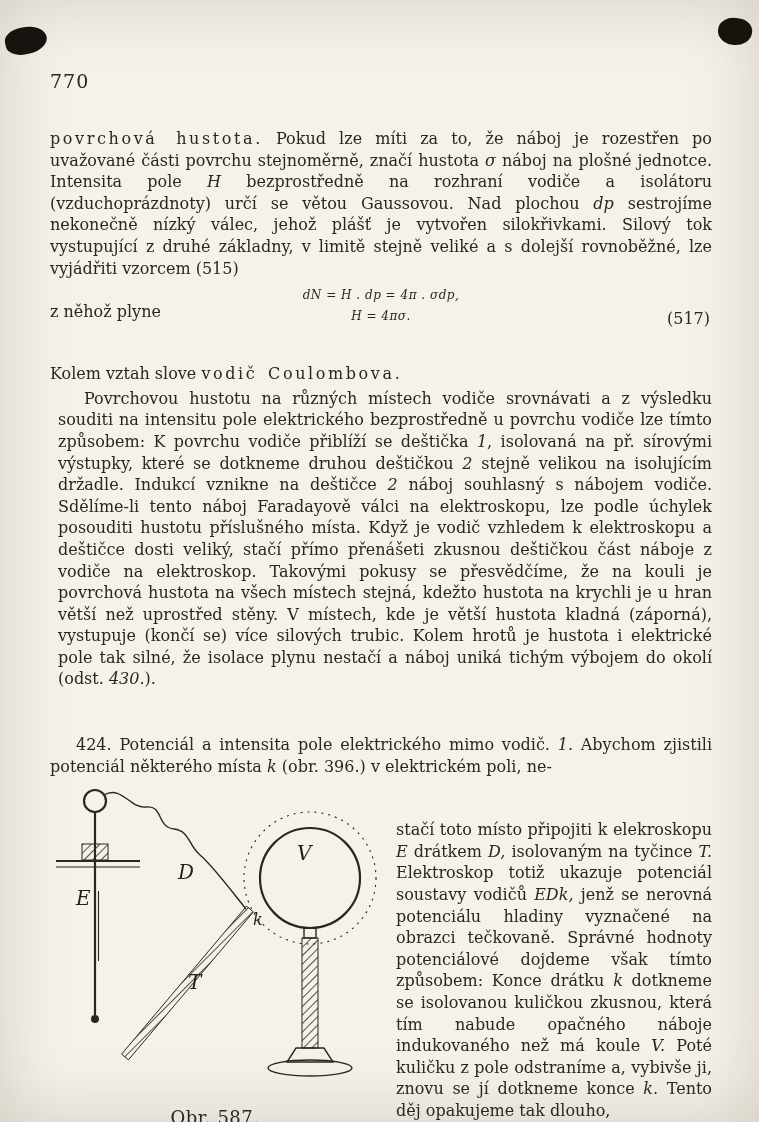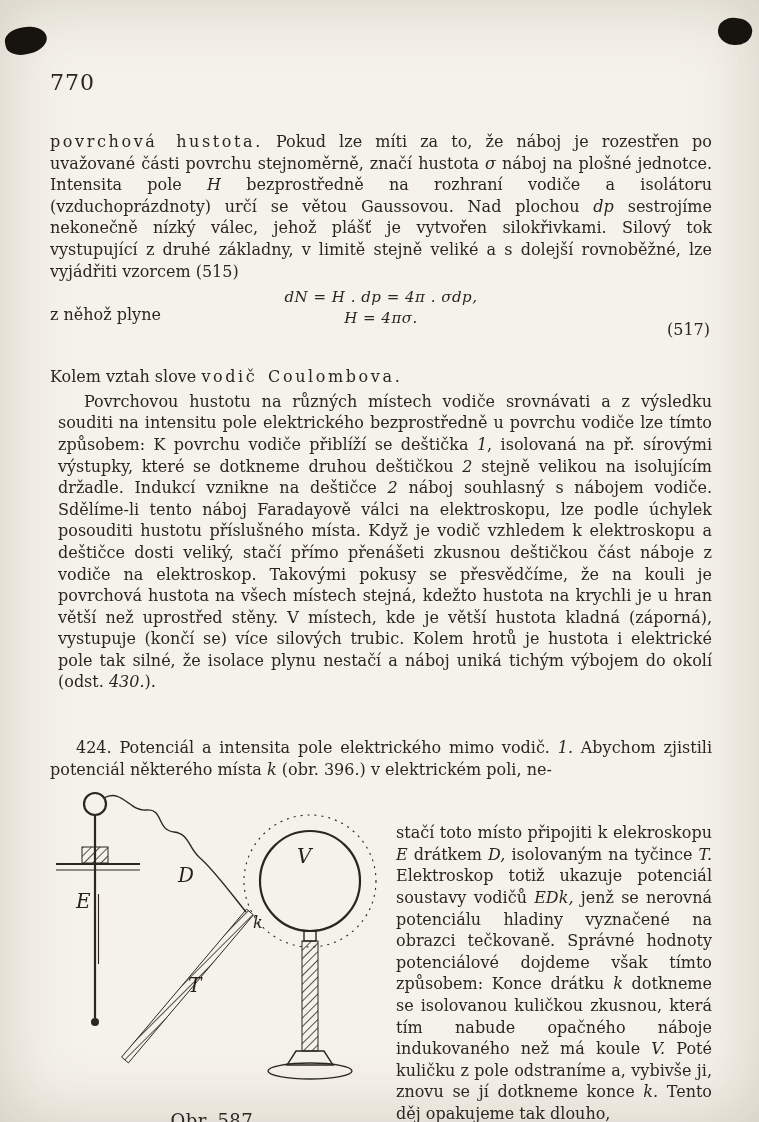--- a/index.html
+++ b/index.html
@@ -15,36 +15,36 @@
     position:absolute; inset:0;
     background:radial-gradient(120% 120% at 50% 45%, #f5f2ea 55%, #ebe6db 86%, #dcd5c6 100%);
     box-shadow:inset 0 0 70px rgba(95,82,60,.22);
   }
   .artifact { position:absolute; background:#17140f; }
   .artifact-tl { left:5px; top:27px; width:42px; height:27px; border-radius:48% 60% 55% 50%; transform:rotate(-12deg); }
   .artifact-tr { right:7px; top:18px; width:34px; height:27px; border-radius:50% 45% 55% 50%; transform:rotate(8deg); }
   .content {
     position:absolute; left:50px; top:70px; width:662px;
   }
-  .pageno { font-size:22px; margin-bottom:35px; letter-spacing:1px; }
+  .pageno { font-size:19px; margin-bottom:35px; letter-spacing:1px; }
   .para {
     font-size:16px; line-height:21.6px; text-align:justify;
     text-justify:inter-word;
     margin-top:36px;
   }
   .para + .para { margin-top:1px;margin-left:8px; }
   .indent { text-indent:26px; }
   .it { font-style:italic; }
   .b  { font-weight:normal; }
   .spaced { letter-spacing:2.6px; word-spacing:3px; }
   .formula-line { text-align:center; margin:5px 0 2px; }
-  .formula { font-style:italic; font-size:15px; letter-spacing:.5px; }
+  .formula { font-style:italic; font-size:12px; letter-spacing:.5px; }
   .formula-row { position:relative; text-align:center; margin:2px 0 6px; min-height:22px; }
   .plyne { position:absolute; left:0; top:-3px; font-size:16px; }
-  .eqno  { position:absolute; right:2px; top:12px; font-size:16px;text-align:right; }
+  .eqno  { position:absolute; right:2px; top:4px; font-size:16px;text-align:right; }
   .sect-gap { height:8px; }
   .two-col { display:flex; gap:16px; margin-top:6px; align-items:flex-start; }
   .fig-col { width:330px; flex:0 0 330px; text-align:center; }
   .text-col { flex:1; }
   .caption { font-size:18px; margin-top:20px; text-align:center; letter-spacing:.5px; }
   
   .o    { fill:none; stroke:#2a2620; stroke-width:1.4; }
   .os   { fill:#f5f2ea; stroke:#2a2620; }
   .s2   { stroke-width:2.2; }
   .s1   { stroke-width:1.1; }

